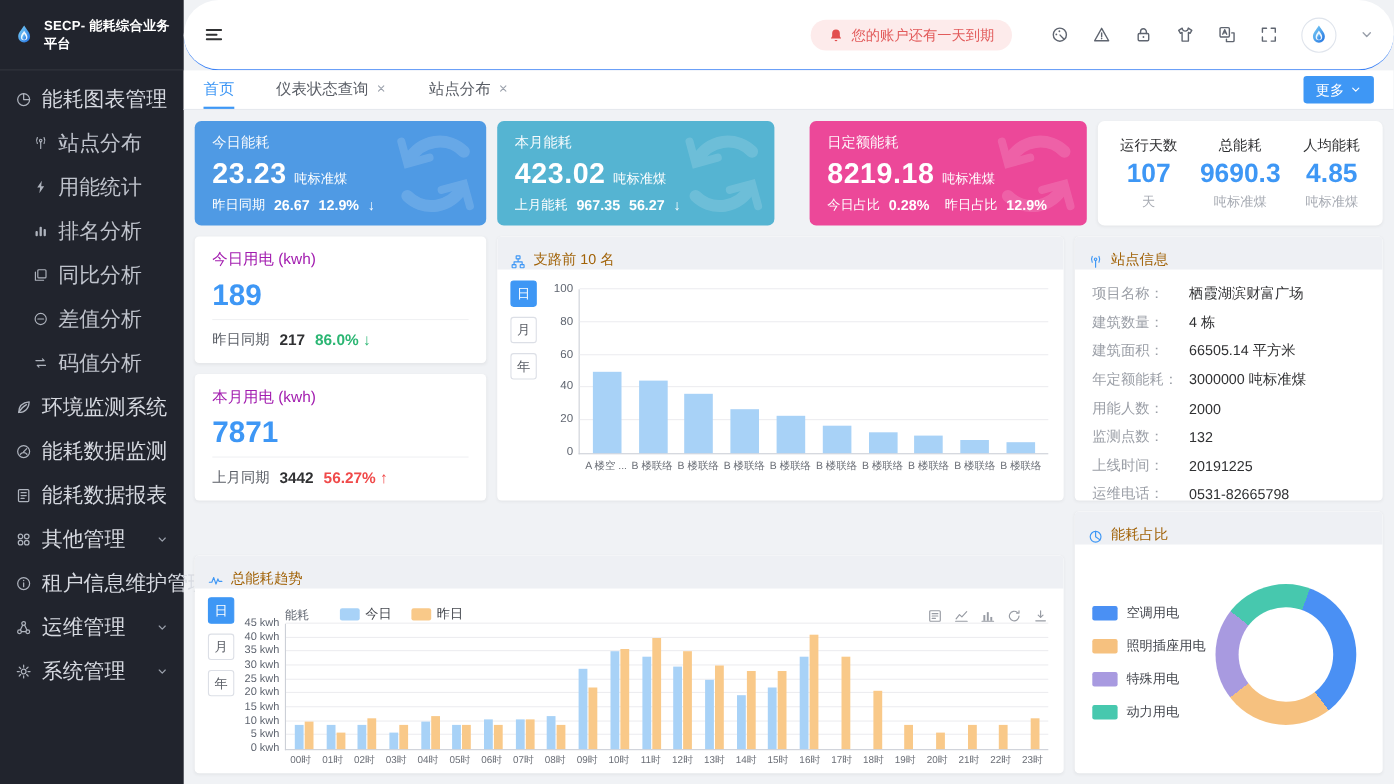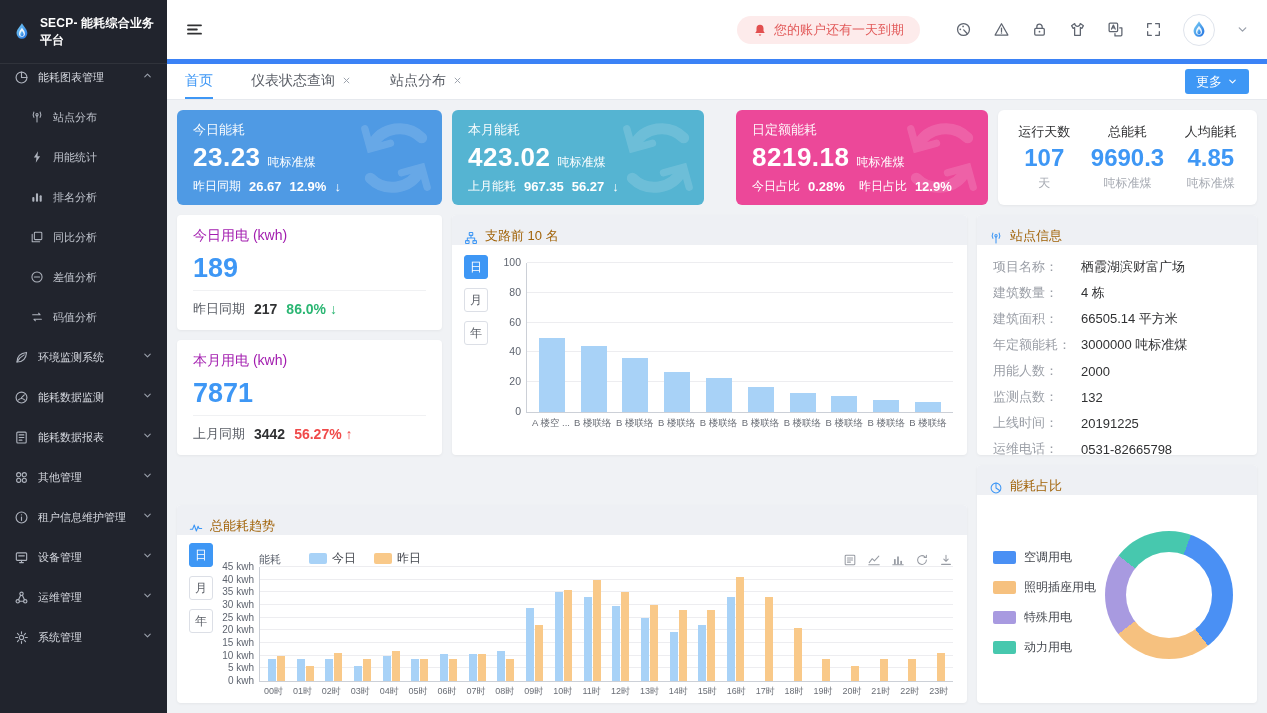--- a/index.html
+++ b/index.html
@@ -7,33 +7,33 @@
     font-family:"Liberation Sans", sans-serif; }
   .app { display:flex; width:1267px; height:713px; }
 
   
   .sidebar { width:167px; min-width:167px; background:#21242d; color:#cfd3dc; height:100%; }
   .logo { height:64px; display:flex; align-items:center; gap:8px; padding:0 12px;
     border-bottom:1px solid rgba(255,255,255,.07); }
   .logo-ic { width:24px; height:24px; }
   .logo-tx { color:#fff; font-size:12px; font-weight:bold; letter-spacing:.2px; }
   .menu { padding-top:6px; }
-  .m-item, .m-sub { display:flex; align-items:flex-start; height:40px; padding:0 14px;
-    font-size:11px; cursor:pointer; }
+  .m-item, .m-sub { display:flex; align-items:center; height:40px; padding:0 14px;
+    font-size:19px; cursor:pointer; }
   .m-item { color:#d6d9e0; }
   .m-sub { color:#bfc3cc; padding-left:30px; }
   .m-ic { width:15px; height:15px; margin-right:9px; color:#aeb3bd; flex:none; }
   .m-sub .m-ic { width:14px; height:14px; }
   .m-caret { width:11px; height:11px; margin-left:auto; color:#9aa0ab; }
   .m-tx { white-space:nowrap; }
 
   
   .main { flex:1; display:flex; flex-direction:column; min-width:0; }
   .topbar { height:64px; background:#fff; display:flex; align-items:center;
-    padding:0 18px; border-bottom:5px solid #3b82f6; }
+    padding:0 18px; border-bottom:1px solid #3b82f6;border-radius:32px; }
   .collapse { width:19px; height:19px; color:#303133; cursor:pointer; }
   .tb-right { margin-left:auto; display:flex; align-items:center; gap:21px; }
   .notice { display:flex; align-items:center; gap:7px; background:#fdebeb; color:#e25b5b;
     font-size:13px; height:28px; padding:0 16px; border-radius:14px; margin-right:14px; cursor:pointer;}
   .bell { width:14px; height:14px; color:#e24f4f; }
   .tbi { width:17px; height:17px; color:#5f6570; cursor:pointer; }
   .avatar { width:32px; height:32px; border-radius:50%; border:1px solid #dfe4ec;
     background:#fff; display:flex; align-items:center; justify-content:center; cursor:pointer;}
   .avatar svg { width:20px; height:20px; }
   .caret { width:13px; height:13px; color:#9aa0ab; cursor:pointer; }
@@ -297,34 +297,20 @@
         </div>
         <div class="m-item">
           <span class="m-ic">
             <svg viewBox="0 0 16 16" fill="none" stroke="currentColor" stroke-width="1.2" stroke-linecap="round" stroke-linejoin="round">
               <circle cx="8" cy="8" r="5.8"></circle>
               <path d="M8 7.4v3.6"></path>
               <circle cx="8" cy="5.1" r=".7" fill="currentColor" stroke="none"></circle>
             </svg>
           </span>
           <span class="m-tx">租户信息维护管理</span>
-          <span class="m-caret">
-            <svg viewBox="0 0 16 16" fill="none" stroke="currentColor" stroke-width="1.6" stroke-linecap="round" stroke-linejoin="round">
-              <path d="M4 6l4 4 4-4"></path>
-            </svg>
-          </span>
-        </div>
-        <div class="m-item">
-          <span class="m-ic">
-            <svg viewBox="0 0 16 16" fill="none" stroke="currentColor" stroke-width="1.2" stroke-linecap="round" stroke-linejoin="round">
-              <rect x="2.5" y="3" width="11" height="8" rx="1"></rect>
-              <path d="M5 6.2h6M6 13.4h4M8 11v2.4"></path>
-            </svg>
-          </span>
-          <span class="m-tx">设备管理</span>
           <span class="m-caret">
             <svg viewBox="0 0 16 16" fill="none" stroke="currentColor" stroke-width="1.6" stroke-linecap="round" stroke-linejoin="round">
               <path d="M4 6l4 4 4-4"></path>
             </svg>
           </span>
         </div>
         <div class="m-item">
           <span class="m-ic">
             <svg viewBox="0 0 16 16" fill="none" stroke="currentColor" stroke-width="1.2" stroke-linecap="round" stroke-linejoin="round">
               <circle cx="8" cy="4" r="1.8"></circle>

